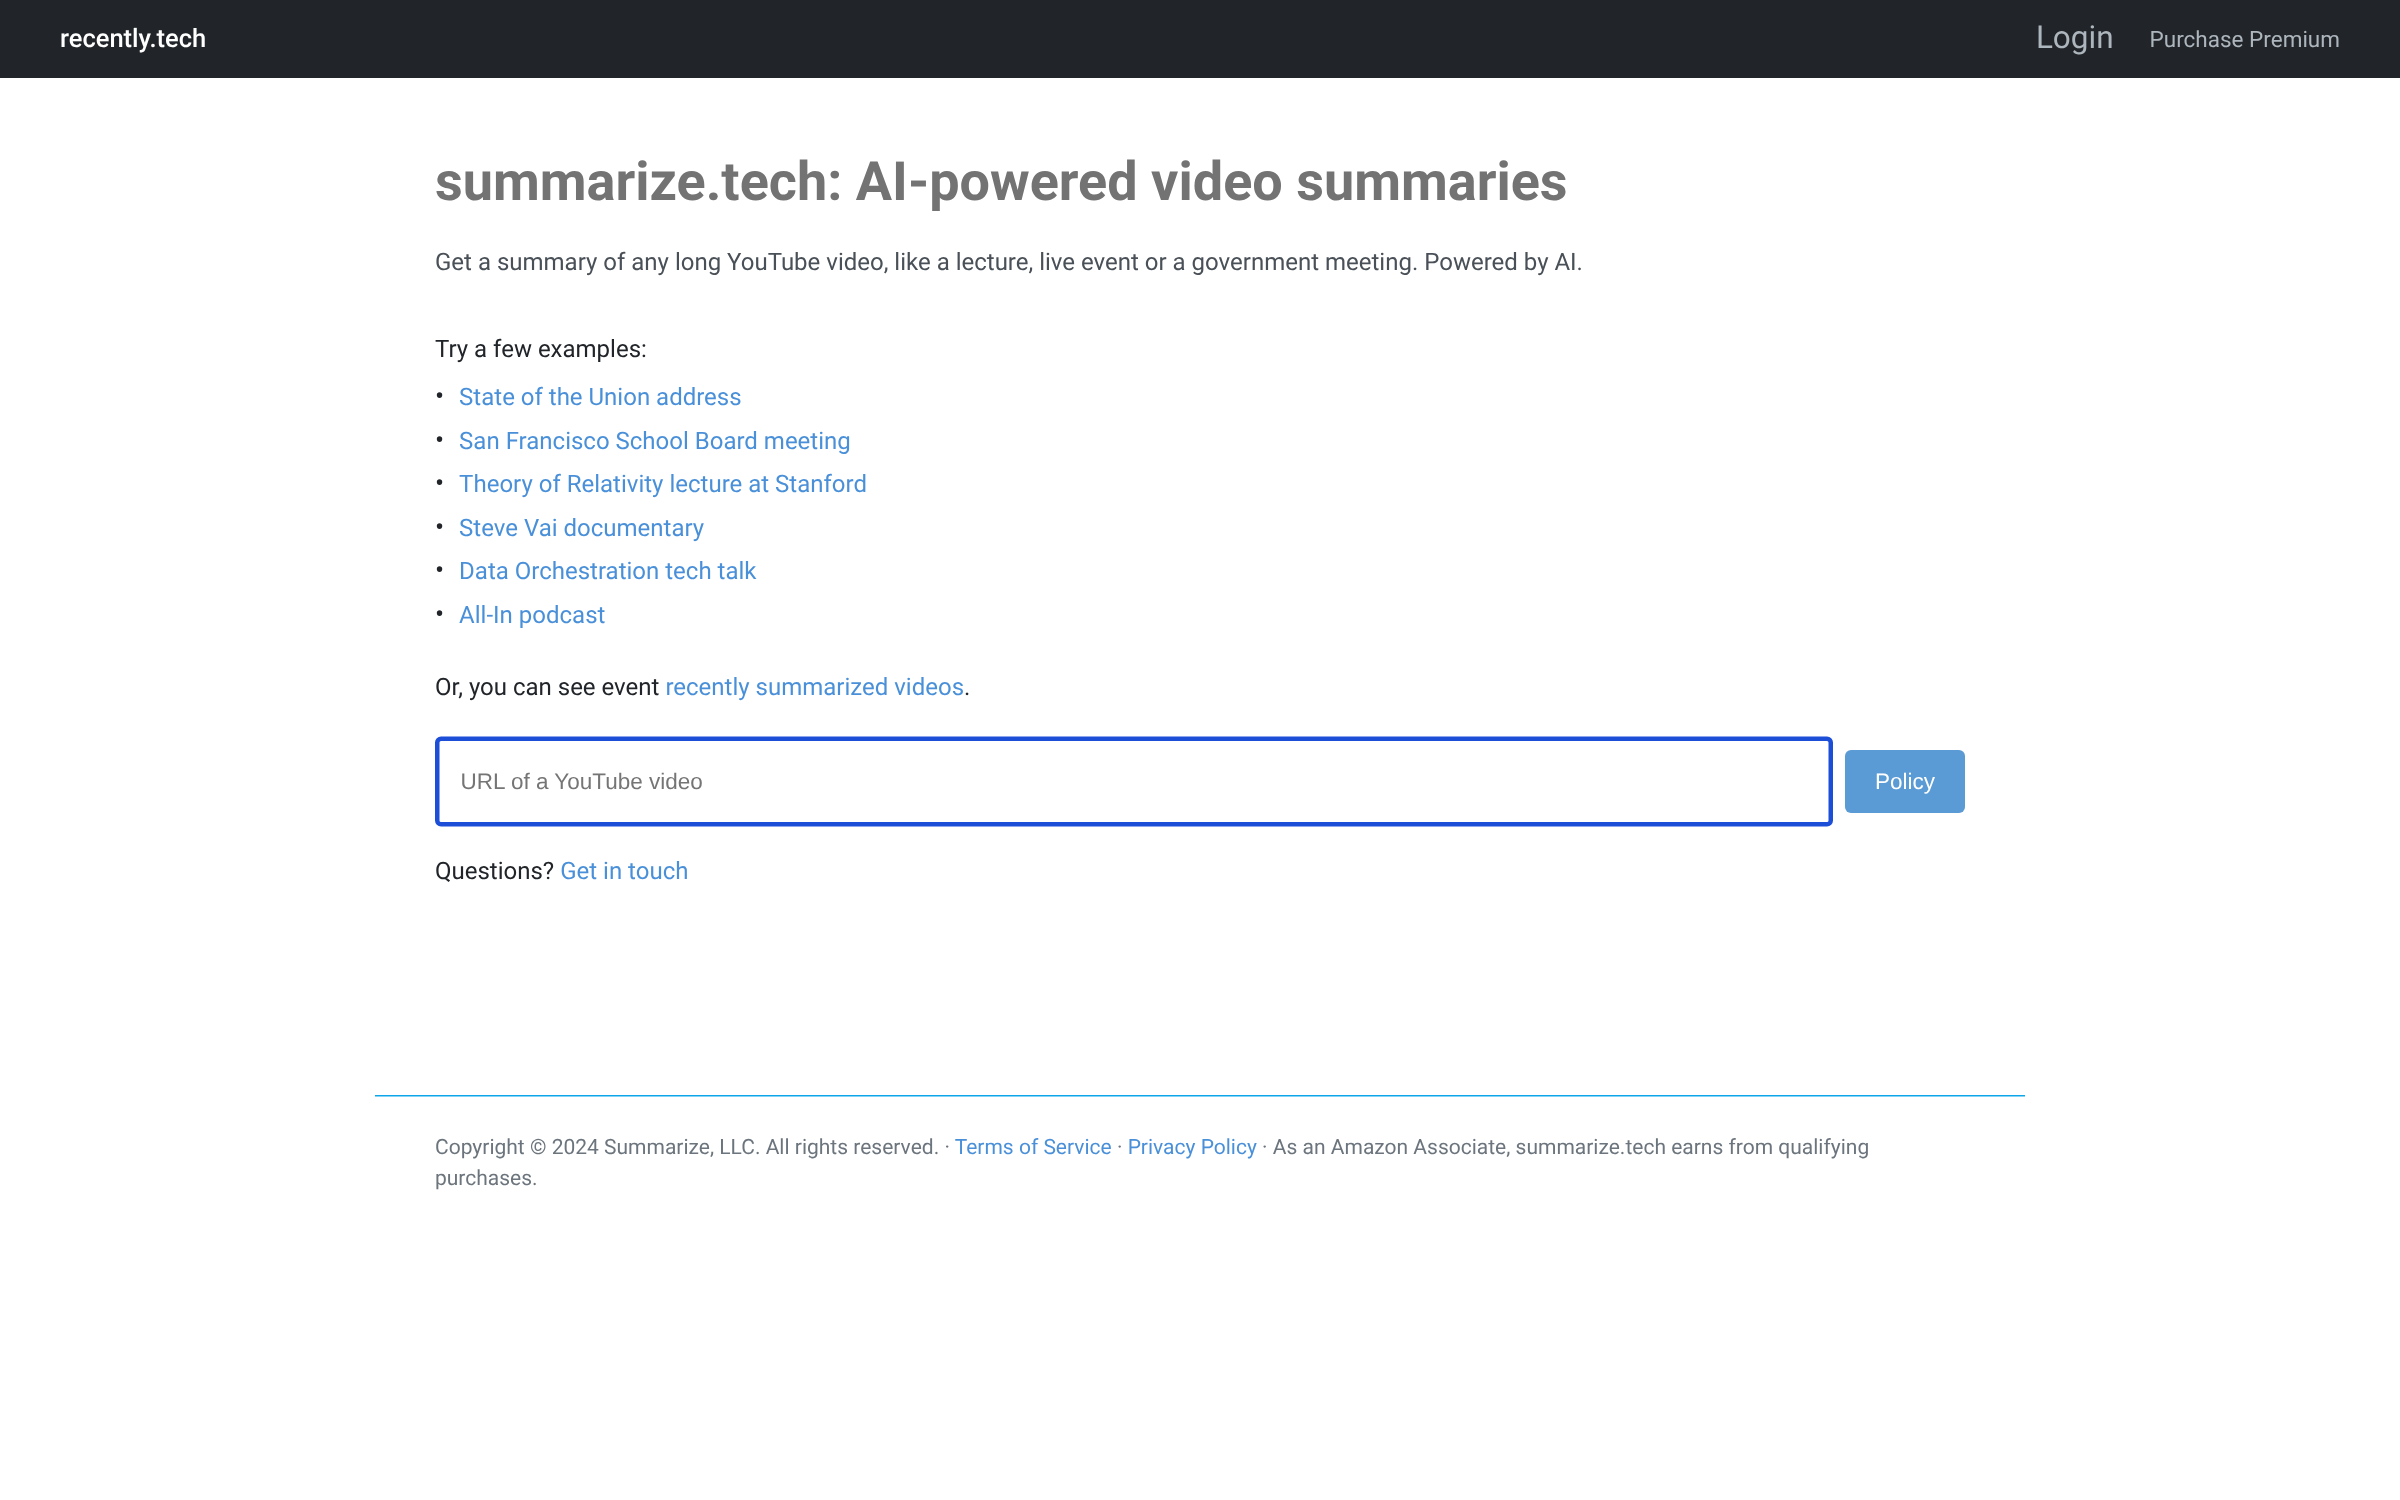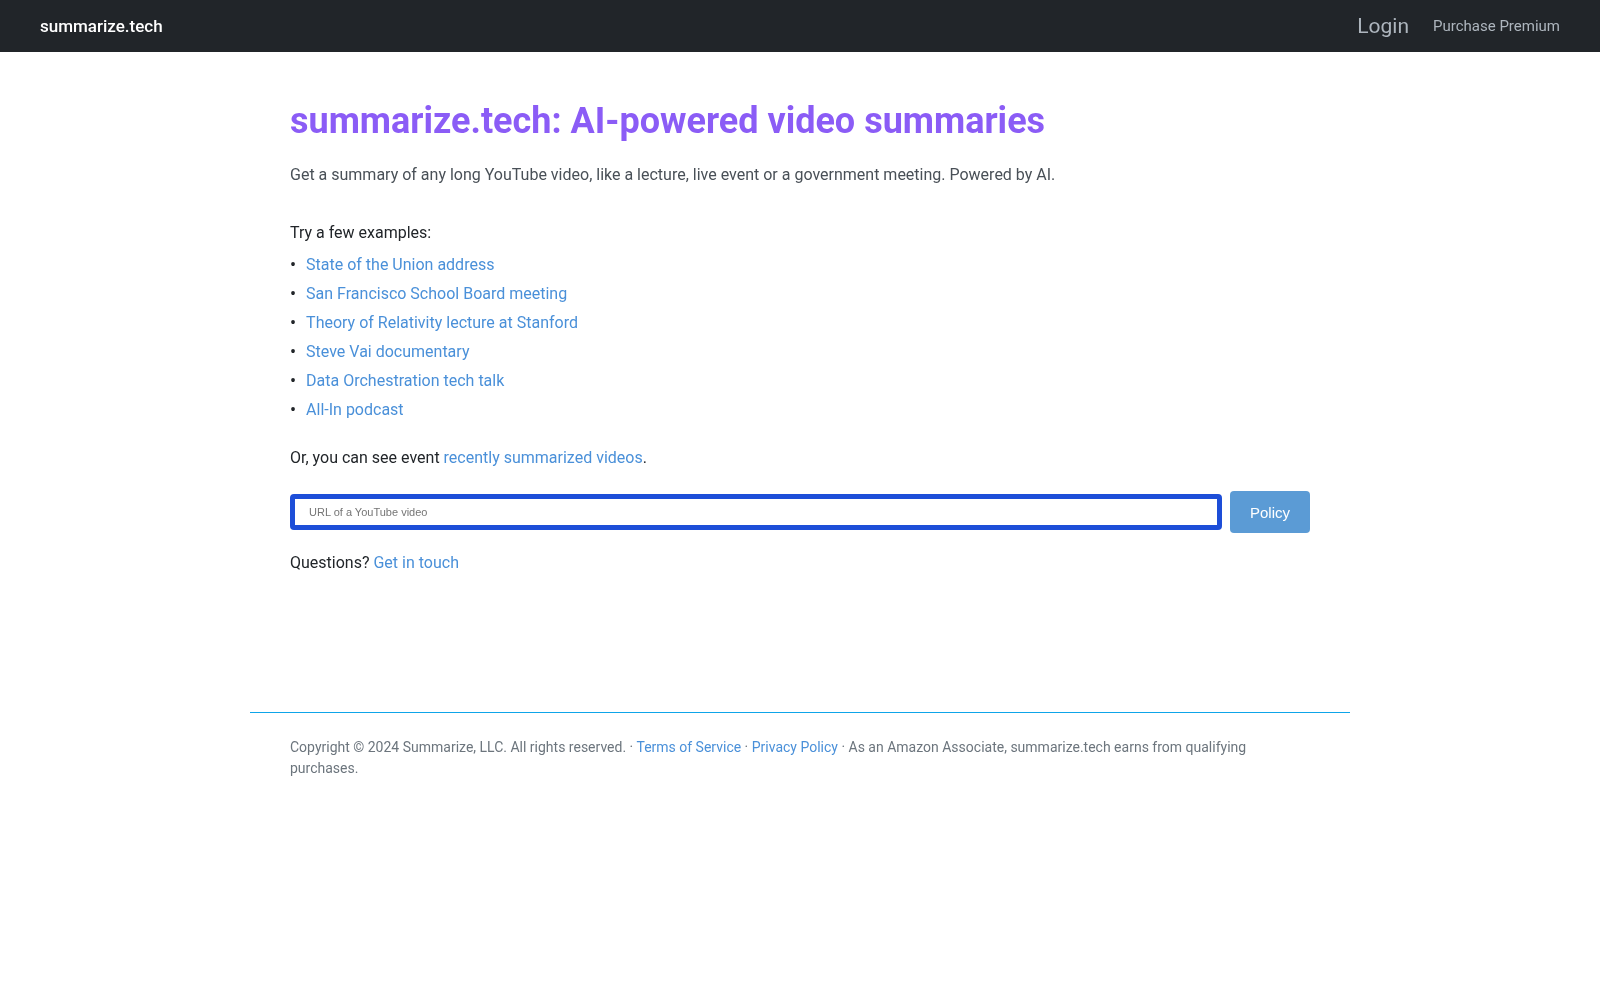--- a/index.html
+++ b/index.html
@@ -55,21 +55,21 @@
     
     .main-content {
       max-width: 1100px;
       margin: 0 auto;
       padding: 48px 40px 60px 40px;
     }
 
     .page-title {
       font-size: 36px;
       font-weight: 700;
-      color: #8b5cf6;
+      color: #737373;
       margin-bottom: 20px;
       line-height: 1.2;
     }
 
     .page-subtitle {
       font-size: 16px;
       color: #495057;
       margin-bottom: 36px;
       line-height: 1.5;
     }
@@ -120,25 +120,25 @@
 
     .url-form {
       display: flex;
       gap: 8px;
       margin-bottom: 20px;
       align-items: center;
     }
 
     .url-input {
       flex: 1;
-      height: 36px;
-      border: 5px solid #1d4ed8;
+      height: 60px;
+      border: 3px solid #1d4ed8;
       border-radius: 4px;
       padding: 0 14px;
-      font-size: 11px;
+      font-size: 15px;
       color: #6c757d;
       outline: none;
     }
 
     .submit-btn {
       height: 42px;
       padding: 0 20px;
       background-color: #5b9bd5;
       color: #ffffff;
       border: none;
@@ -178,21 +178,21 @@
     .footer-text a {
       color: #4a90d9;
       text-decoration: none;
       cursor: pointer;
     }
   </style>
 </head>
 <body>
 
 <nav class="navbar">
-  <a class="navbar-brand">summarize.tech</a>
+  <a class="navbar-brand">recently.tech</a>
   <div class="navbar-links">
     <a class="navbar-link">Login</a>
     <a class="navbar-link navbar-link-premium">Purchase Premium</a>
   </div>
 </nav>
 
 <main class="main-content">
   <h1 class="page-title">summarize.tech: AI-powered video summaries</h1>
   <p class="page-subtitle">Get a summary of any long YouTube video, like a lecture, live event or a government meeting. Powered by AI.</p>
 

